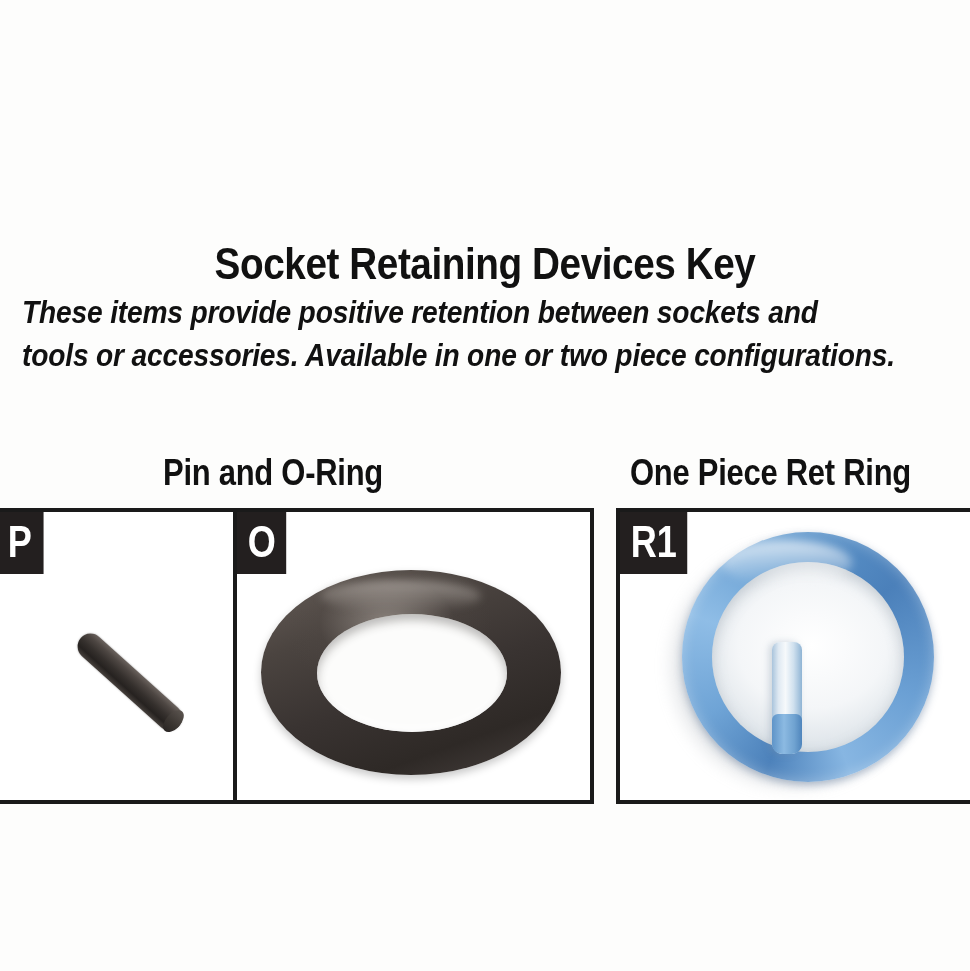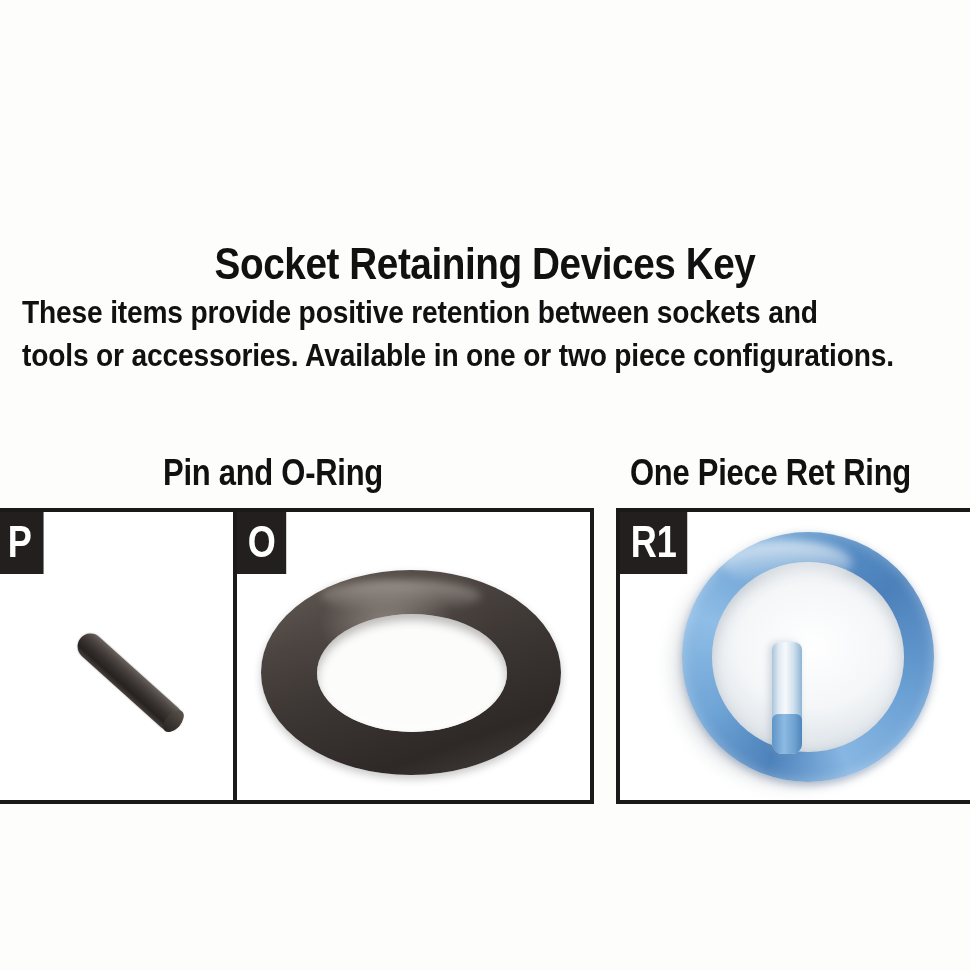--- a/index.html
+++ b/index.html
@@ -37,20 +37,21 @@
     padding: 0 0 4px 0;
     white-space: nowrap;
   }
 
   #description {
     margin: 0;
     padding: 0;
     position: relative;
     left: 22px;
     width: 948px;
+    font-style: italic;
   }
 
   .desc-line {
     font-size: 32px;
     font-weight: bold;
     color: #111111;
     line-height: 1.35;
     letter-spacing: -0.2px;
     transform: scaleX(0.88);
     transform-origin: left center;

